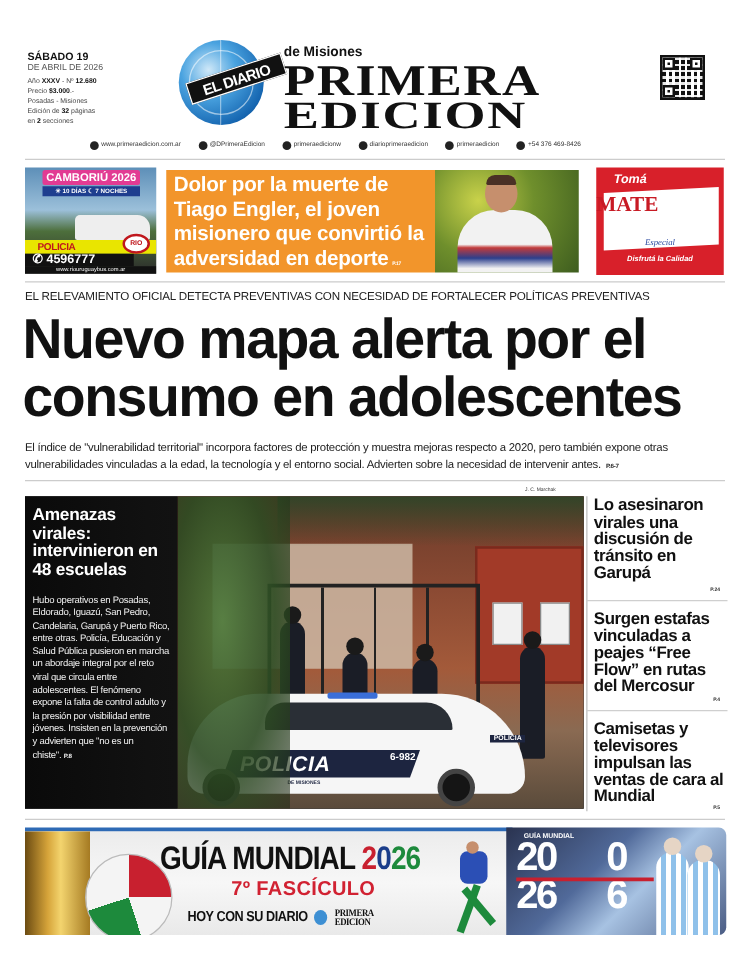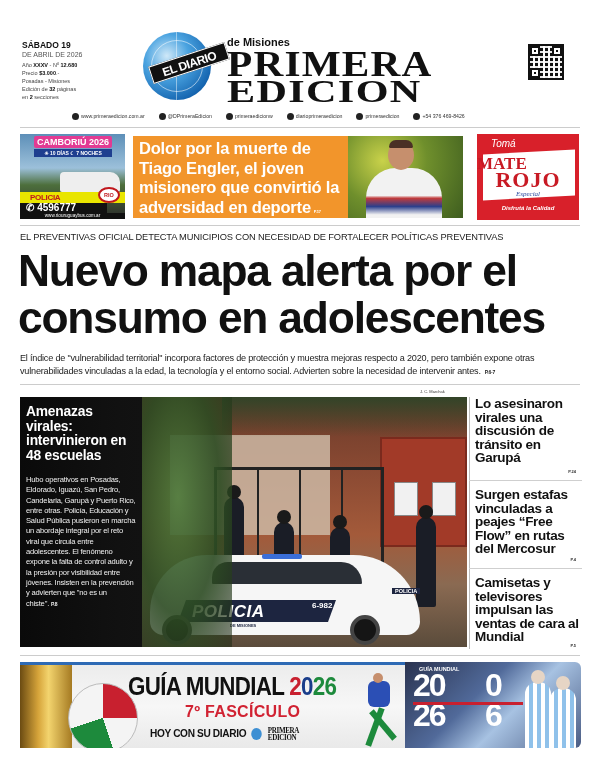--- a/index.html
+++ b/index.html
@@ -56,21 +56,21 @@
   .teaser-text { width: 215px; height: 82px; background: #f2952b; padding: 3px 6px; color: #fff; font-weight: bold; font-size: 16.5px; line-height: 19.5px; letter-spacing: -0.2px; }
   .teaser-text .page-ref { font-size: 4px; margin-left: 3px; }
   .teaser-photo { width: 115px; height: 82px; position: relative; overflow: hidden;
          background: radial-gradient(circle at 30% 30%, #c9d24a 0%, #6f8f2c 45%, #3e5d1f 100%); }
   .teaser-photo .person-head { position: absolute; left: 40px; top: 4px; width: 26px; height: 30px; border-radius: 50%; background: #c68f6d; }
   .teaser-photo .person-head::before { content: ""; position: absolute; left: 1px; top: 0; width: 24px; height: 8px; background: #4a3025; border-radius: 12px 12px 2px 2px; }
   .teaser-photo .person-body { position: absolute; left: 18px; top: 32px; width: 76px; height: 55px; border-radius: 30px 30px 0 0; background: linear-gradient(180deg, #f2f2f2 0%, #f2f2f2 50%, #c23b3b 55%, #2c3f8c 70%, #f2f2f2 85%); }
 
   .ad-right { position: absolute; left: 477px; top: 134px; width: 102px; height: 86px; background: #d8202a; overflow: hidden; }
   .ad-right .banner { position: absolute; left: 6px; top: 18px; width: 92px; height: 46px; background: #fff; transform: skewY(-3deg); }
-  .ad-right .toma { position: absolute; left: 14px; top: 4px; color: #fff; font-style: italic; font-weight: normal; font-size: 10px; }
+  .ad-right .toma { position: absolute; left: 14px; top: 4px; color: #fff; font-style: italic; font-weight: bold; font-size: 10px; }
   .ad-right .mate { position: absolute; left: 0; width: 102px; top: 22px; text-align: left; font-family: "Liberation Serif", serif; font-weight: bold; color: #c81a24; font-size: 17px; line-height: 15px; }
   .ad-right .rojo { position: absolute; left: 0; width: 102px; top: 36px; text-align: center; font-family: "Liberation Serif", serif; font-weight: bold; color: #c81a24; font-size: 22px; line-height: 20px; letter-spacing: 1px; }
   .ad-right .especial { position: absolute; left: 0; width: 102px; top: 56px; text-align: center; font-family: "Liberation Serif", serif; font-style: italic; color: #2b4aa0; font-size: 7px; }
   .ad-right .tagline { position: absolute; left: 0; width: 102px; top: 71px; text-align: center; font-style: italic; color: #fff; font-size: 6px; font-weight: bold; }
 
   
   .kicker { position: absolute; left: 20px; top: 232px; width: 565px; font-size: 9.3px; color: #222; letter-spacing: -0.15px; white-space: nowrap; }
   .headline { position: absolute; left: 18px; top: 247px; width: 570px; font-family: "Liberation Sans", sans-serif; font-weight: bold;
               font-size: 45px; line-height: 47px; letter-spacing: -1.2px; color: #111; transform: scaleX(0.985); transform-origin: left; }
   .dek { position: absolute; left: 20px; top: 352px; width: 562px; font-size: 9.1px; line-height: 13px; color: #222; letter-spacing: -0.2px; }
@@ -236,28 +236,27 @@
   <div class="teaser-photo">
     <div class="person-body"></div>
     <div class="person-head"></div>
   </div>
 </div>
 
 <div class="ad-right">
   <div class="banner"></div>
   <div class="toma">Tomá</div>
   <div class="mate">MATE</div>
-  <div class="rojo">ROJO</div>
   <div class="especial">Especial</div>
   <div class="tagline">Disfrutá la Calidad</div>
 </div>
 
 <div class="rule" style="top:225px"></div>
 
-<div class="kicker">EL PREVENTIVAS OFICIAL DETECTA MUNICIPIOS CON NECESIDAD DE FORTALECER POLÍTICAS PREVENTIVAS</div>
+<div class="kicker">EL RELEVAMIENTO OFICIAL DETECTA PREVENTIVAS CON NECESIDAD DE FORTALECER POLÍTICAS PREVENTIVAS</div>
 <h1 class="headline">Nuevo mapa alerta por el consumo en adolescentes</h1>
 <p class="dek">
   <span>El índice de "vulnerabilidad territorial" incorpora factores de protección y muestra mejoras respecto a 2020, pero también expone otras vulnerabilidades vinculadas a la edad, la tecnología y el entorno social. Advierten sobre la necesidad de intervenir antes.</span><span class="page-ref">P.6-7</span>
 </p>
 <div class="rule" style="top:384px"></div>
 
 <div class="feature">
   <div class="feature-photo">
     <div class="door"></div>
     <div class="poster" style="left:252px"></div>

